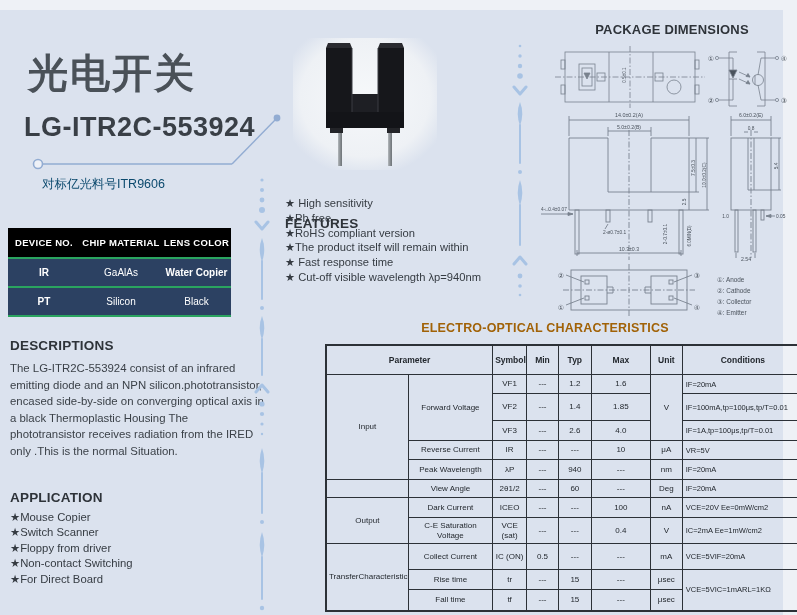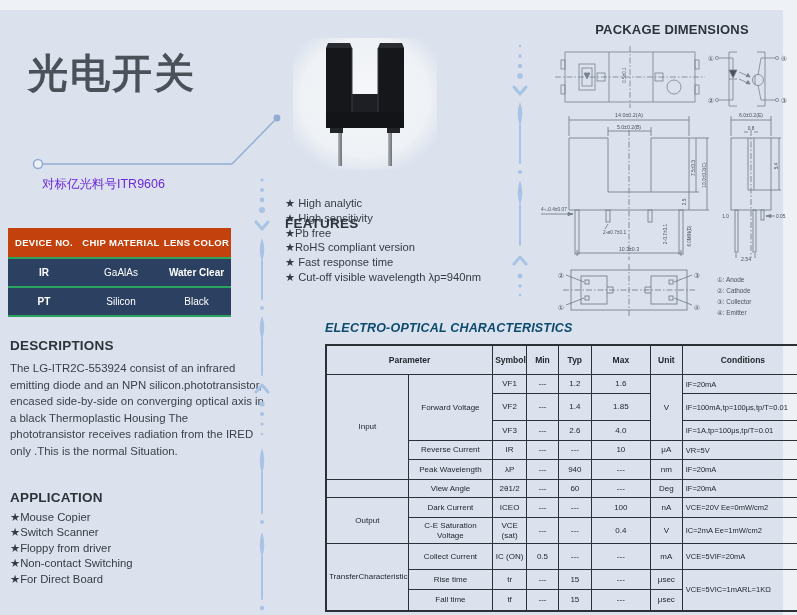--- a/index.html
+++ b/index.html
@@ -17,29 +17,29 @@
     font-size:40px;font-weight:800;color:#4a5158;letter-spacing:2px;
     font-family:"DejaVu Serif","Liberation Serif",serif;
   }
   .part-number{
     position:absolute;left:24px;top:102px;
     font-size:27px;font-weight:600;color:#393f46;letter-spacing:.5px;
   }
   .underline-svg{position:absolute;left:26px;top:98px;}
   .benchmark-note{
     position:absolute;left:42px;top:166px;
-    font-size:12.5px;color:#6d28d9;font-weight:500;
+    font-size:12.5px;color:#0c4a6e;font-weight:500;
   }
 
   .device-table{
     position:absolute;left:8px;top:218px;width:223px;
     border-collapse:collapse;table-layout:fixed;
   }
   .device-table th{
-    background:#c2410c;color:#fff;font-size:9.5px;font-weight:700;
+    background:#000000;color:#fff;font-size:9.5px;font-weight:700;
     height:27px;text-align:center;letter-spacing:.3px;
     border-bottom:2px solid #2aa45f;
   }
   .device-table td{
     background:#2c4162;color:#fff;font-size:10px;height:25px;
     text-align:center;border-bottom:2px solid #2aa45f;
   }
   .device-table td.b{font-weight:700;}
 
   .sec-h{font-size:13.5px;font-weight:700;color:#2e3339;letter-spacing:.2px;}
@@ -66,22 +66,22 @@
   .orn-mid{left:254px;top:162px;}
   .orn-right{left:512px;top:30px;}
 
   
   .pkg-h{position:absolute;left:556px;top:12px;width:232px;text-align:center;font-size:13px;}
   .pkg-svg{position:absolute;left:539px;top:32px;}
   .pkg-svg text{fill:#4a525c;font-family:"Liberation Sans",sans-serif;}
 
   
   .eo-title{
-    position:absolute;left:325px;top:311px;width:440px;text-align:left;
-    font-size:12.5px;font-weight:700;color:#0c4a6e;letter-spacing:.2px;font-style:italic;
+    position:absolute;left:325px;top:311px;width:440px;text-align:center;
+    font-size:12.5px;font-weight:700;color:#a16207;letter-spacing:.2px;
   }
   table.eo{
     position:absolute;left:325px;top:334px;width:480px;
     border-collapse:collapse;table-layout:fixed;
     border:2px solid #2c3137;
   }
   .eo th,.eo td{
     border:1px solid #2c3137;font-size:8px;color:#23282e;
     text-align:center;vertical-align:middle;padding:1px 2px;line-height:1.2;
     overflow:hidden;
@@ -99,20 +99,21 @@
   .eo tbody tr:nth-child(9){height:26px}
   .eo tbody tr:nth-child(10){height:20px}
   .eo tbody tr:nth-child(11){height:21px}
 </style>
 </head>
 <body>
 
 <div id="panel">
 
   <div class="main-title">光电开关</div>
+  <div class="part-number">LG-ITR2C-553924</div>
 
   <svg class="underline-svg" width="258" height="66" viewBox="0 0 258 66">
     <line x1="17" y1="56" x2="206" y2="56" stroke="#92acd2" stroke-width="1.4"></line>
     <line x1="206" y1="56" x2="251" y2="10" stroke="#92acd2" stroke-width="1.4"></line>
     <circle cx="12" cy="56" r="4.5" fill="#eef1f7" stroke="#92acd2" stroke-width="1.6"></circle>
     <circle cx="251" cy="10" r="3.4" fill="#92acd2"></circle>
   </svg>
 
   <div class="benchmark-note">对标亿光料号ITR9606</div>
 
@@ -126,21 +127,21 @@
       <tr>
         <th>DEVICE NO.</th>
         <th>CHIP MATERIAL</th>
         <th>LENS COLOR</th>
       </tr>
     </thead>
     <tbody>
       <tr>
         <td class="b">IR</td>
         <td>GaAlAs</td>
-        <td class="b">Water Clear</td>
+        <td class="b">Water Copier</td>
       </tr>
       <tr>
         <td class="b">PT</td>
         <td>Silicon</td>
         <td>Black</td>
       </tr>
     </tbody>
   </table>
 
   <div class="sec-h desc-h">DESCRIPTIONS</div>
@@ -209,24 +210,24 @@
       <rect x="37" y="90" width="13" height="5" fill="#232428"></rect>
       <rect x="94" y="90" width="13" height="5" fill="#232428"></rect>
     </g>
 
     <rect x="45" y="95" width="4" height="33" fill="url(#leg)"></rect>
     <rect x="95" y="95" width="4" height="33" fill="url(#leg)"></rect>
   </svg>
 
   <div class="sec-h feat-h">FEATURES</div>
   <ul class="feat-list">
-    <li>★ High analytic</li>
     <li>★ High sensitivity</li>
     <li>★Pb free</li>
     <li>★RoHS compliant version</li>
+    <li>★The product itself will remain within</li>
     <li>★ Fast response time</li>
     <li>★ Cut-off visible wavelength λp=940nm</li>
   </ul>
 
   <svg class="ornament orn-right" width="16" height="258" viewBox="0 0 16 258">
     <g fill="#a8c3e4" stroke="none">
       <circle cx="8" cy="6" r="1.3"></circle>
         <circle cx="8" cy="16" r="1.7"></circle>
         <circle cx="8" cy="26" r="2.2"></circle>
         <circle cx="8" cy="36" r="2.8"></circle>

